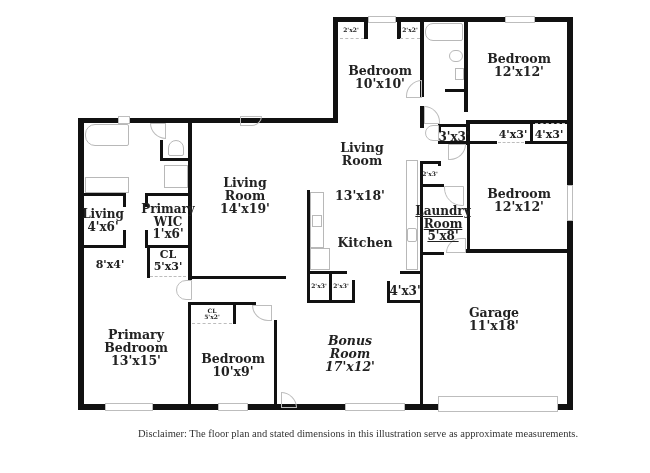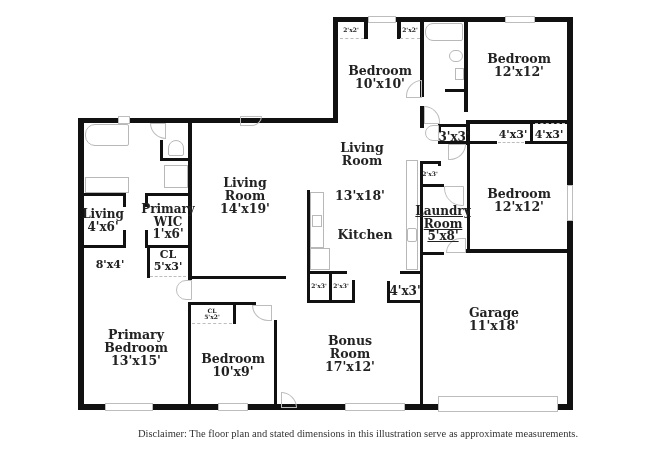--- a/index.html
+++ b/index.html
@@ -154,21 +154,21 @@
   </div>
   <div class="lbl lg" style="left:519px;top:187px;">
     <span>Bedroom</span>
     <span>12'x12'</span>
   </div>
   <div class="lbl lg" style="left:362px;top:141px;">
     <span>Living</span>
     <span>Room</span>
   </div>
   <div class="lbl lg" style="left:360px;top:189px;">13'x18'</div>
-  <div class="lbl lg" style="left:365px;top:228px;">Kitchen</div>
+  <div class="lbl lg" style="left:365px;top:236px;">Kitchen</div>
   <div class="lbl lg" style="left:245px;top:176px;">
     <span>Living</span>
     <span>Room</span>
     <span>14'x19'</span>
   </div>
   <div class="lbl sm" style="left:103px;top:208px;">
     <span>Living</span>
     <span>4'x6'</span>
   </div>
   <div class="lbl sm" style="left:168px;top:203px;">
@@ -188,21 +188,21 @@
   </div>
   <div class="lbl lg" style="left:136px;top:328px;">
     <span>Primary</span>
     <span>Bedroom</span>
     <span>13'x15'</span>
   </div>
   <div class="lbl lg" style="left:233px;top:352px;">
     <span>Bedroom</span>
     <span>10'x9'</span>
   </div>
-  <div class="lbl lg" style="left:350px;top:334px;">
+  <div class="lbl lg" style="left:350px;top:334px;font-style:italic;">
     <span>Bonus</span>
     <span>Room</span>
     <span>17'x12'</span>
   </div>
   <div class="lbl lg" style="left:494px;top:306px;">
     <span>Garage</span>
     <span>11'x18'</span>
   </div>
 
   <div class="lbl xs" style="left:351px;top:27px;">2'x2'</div>

